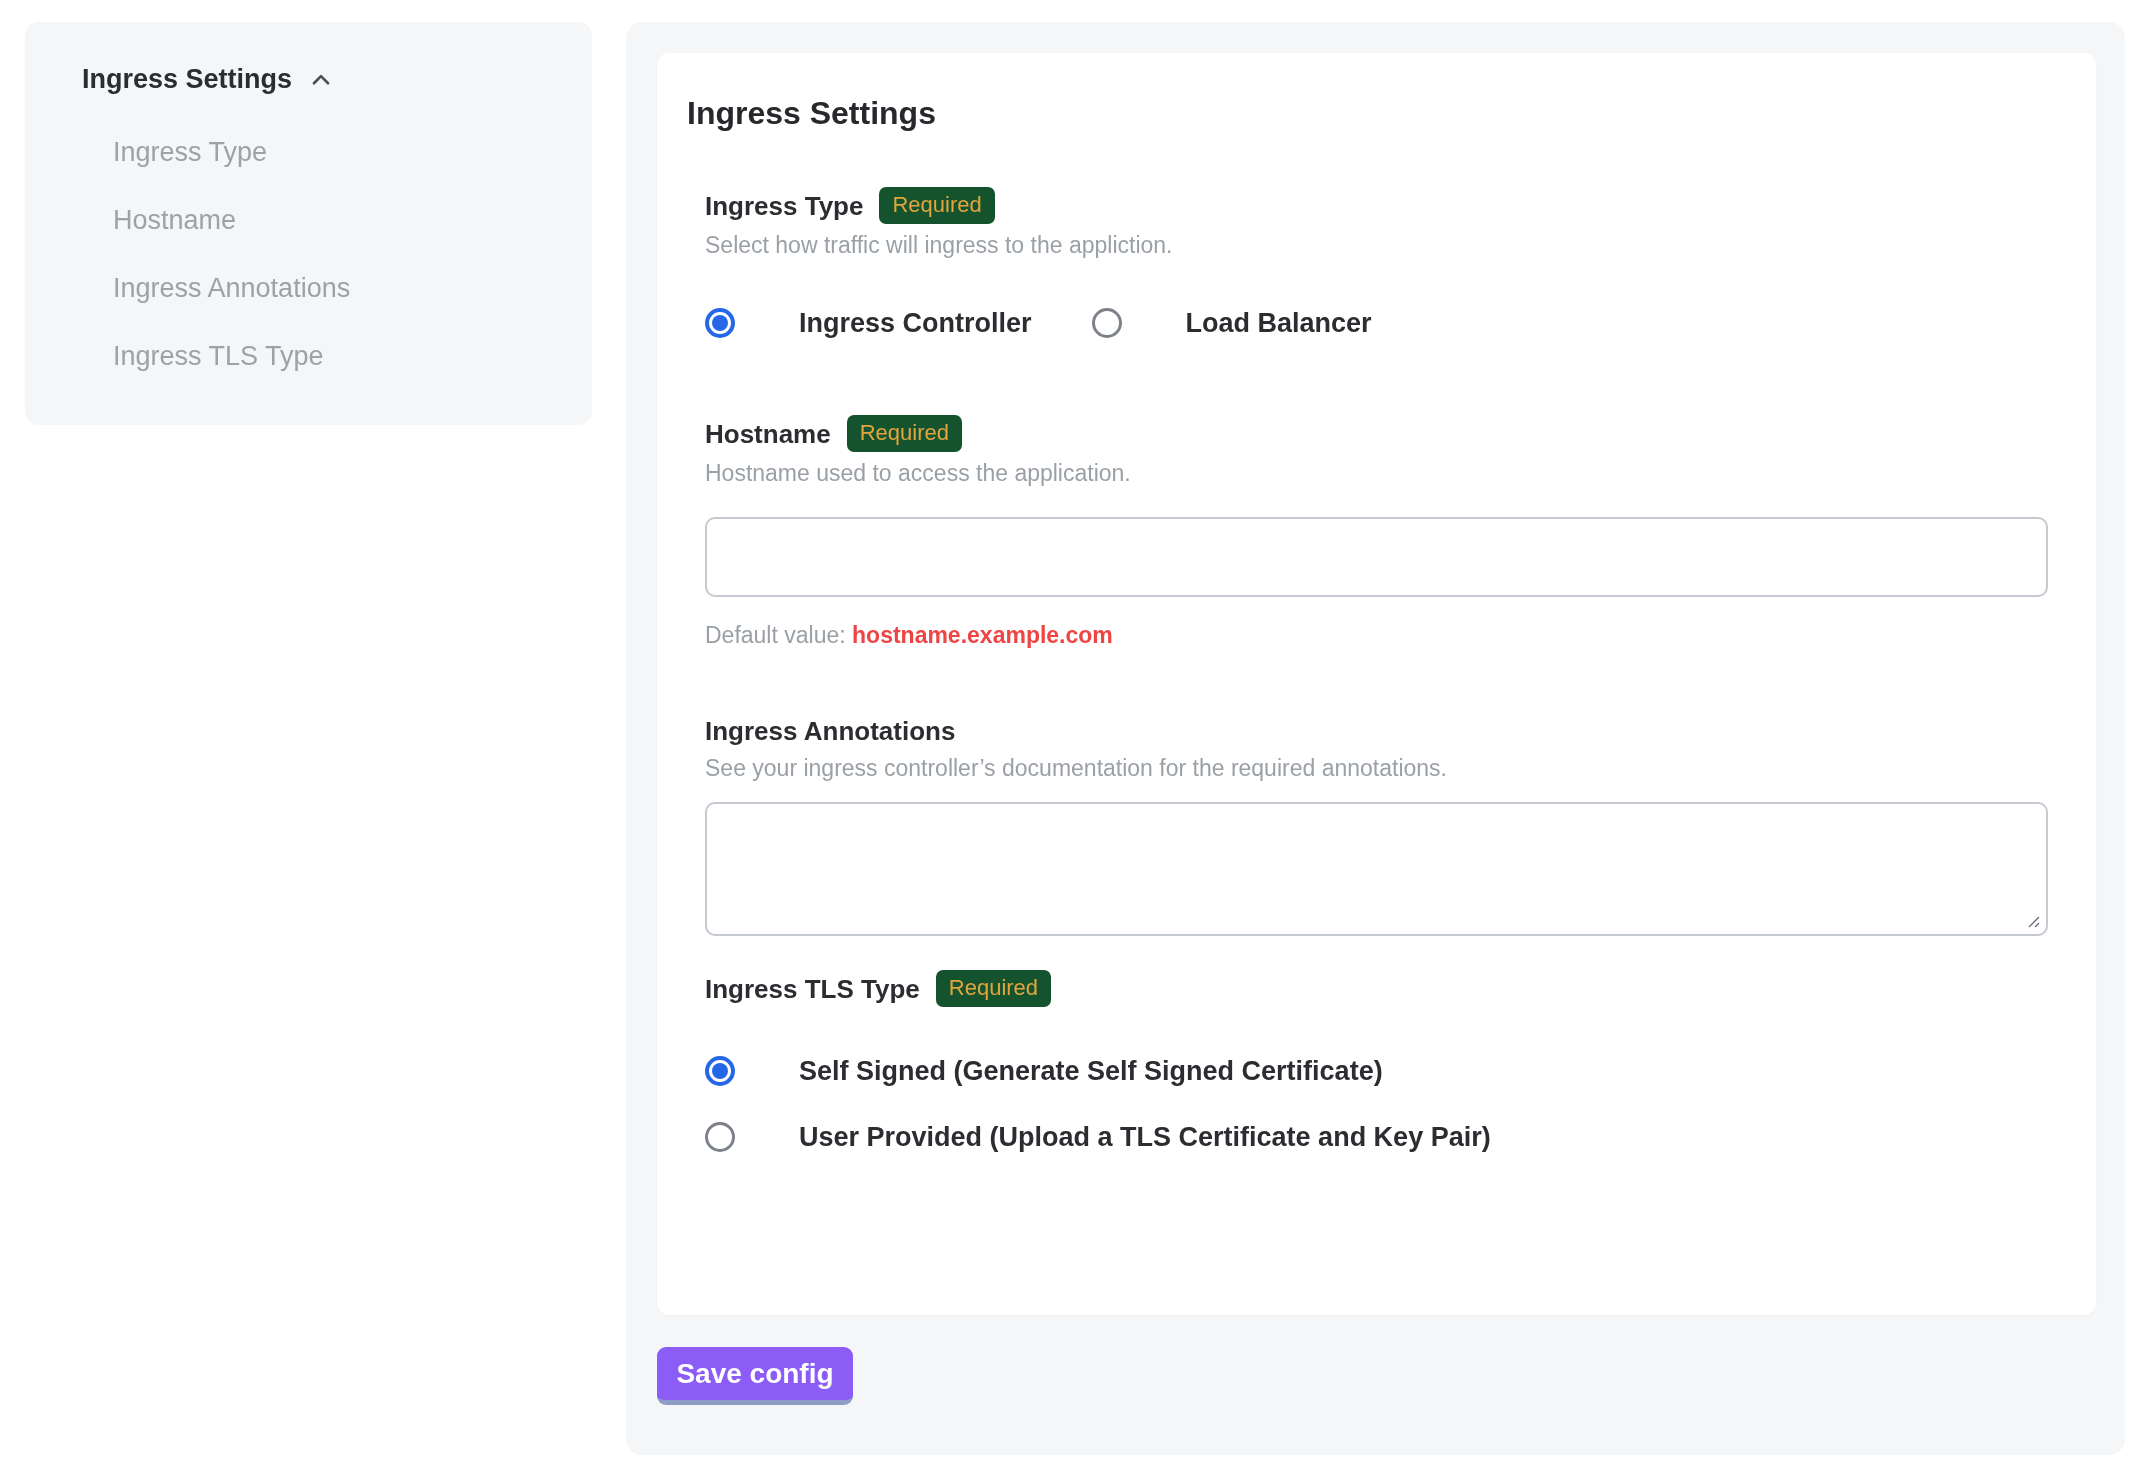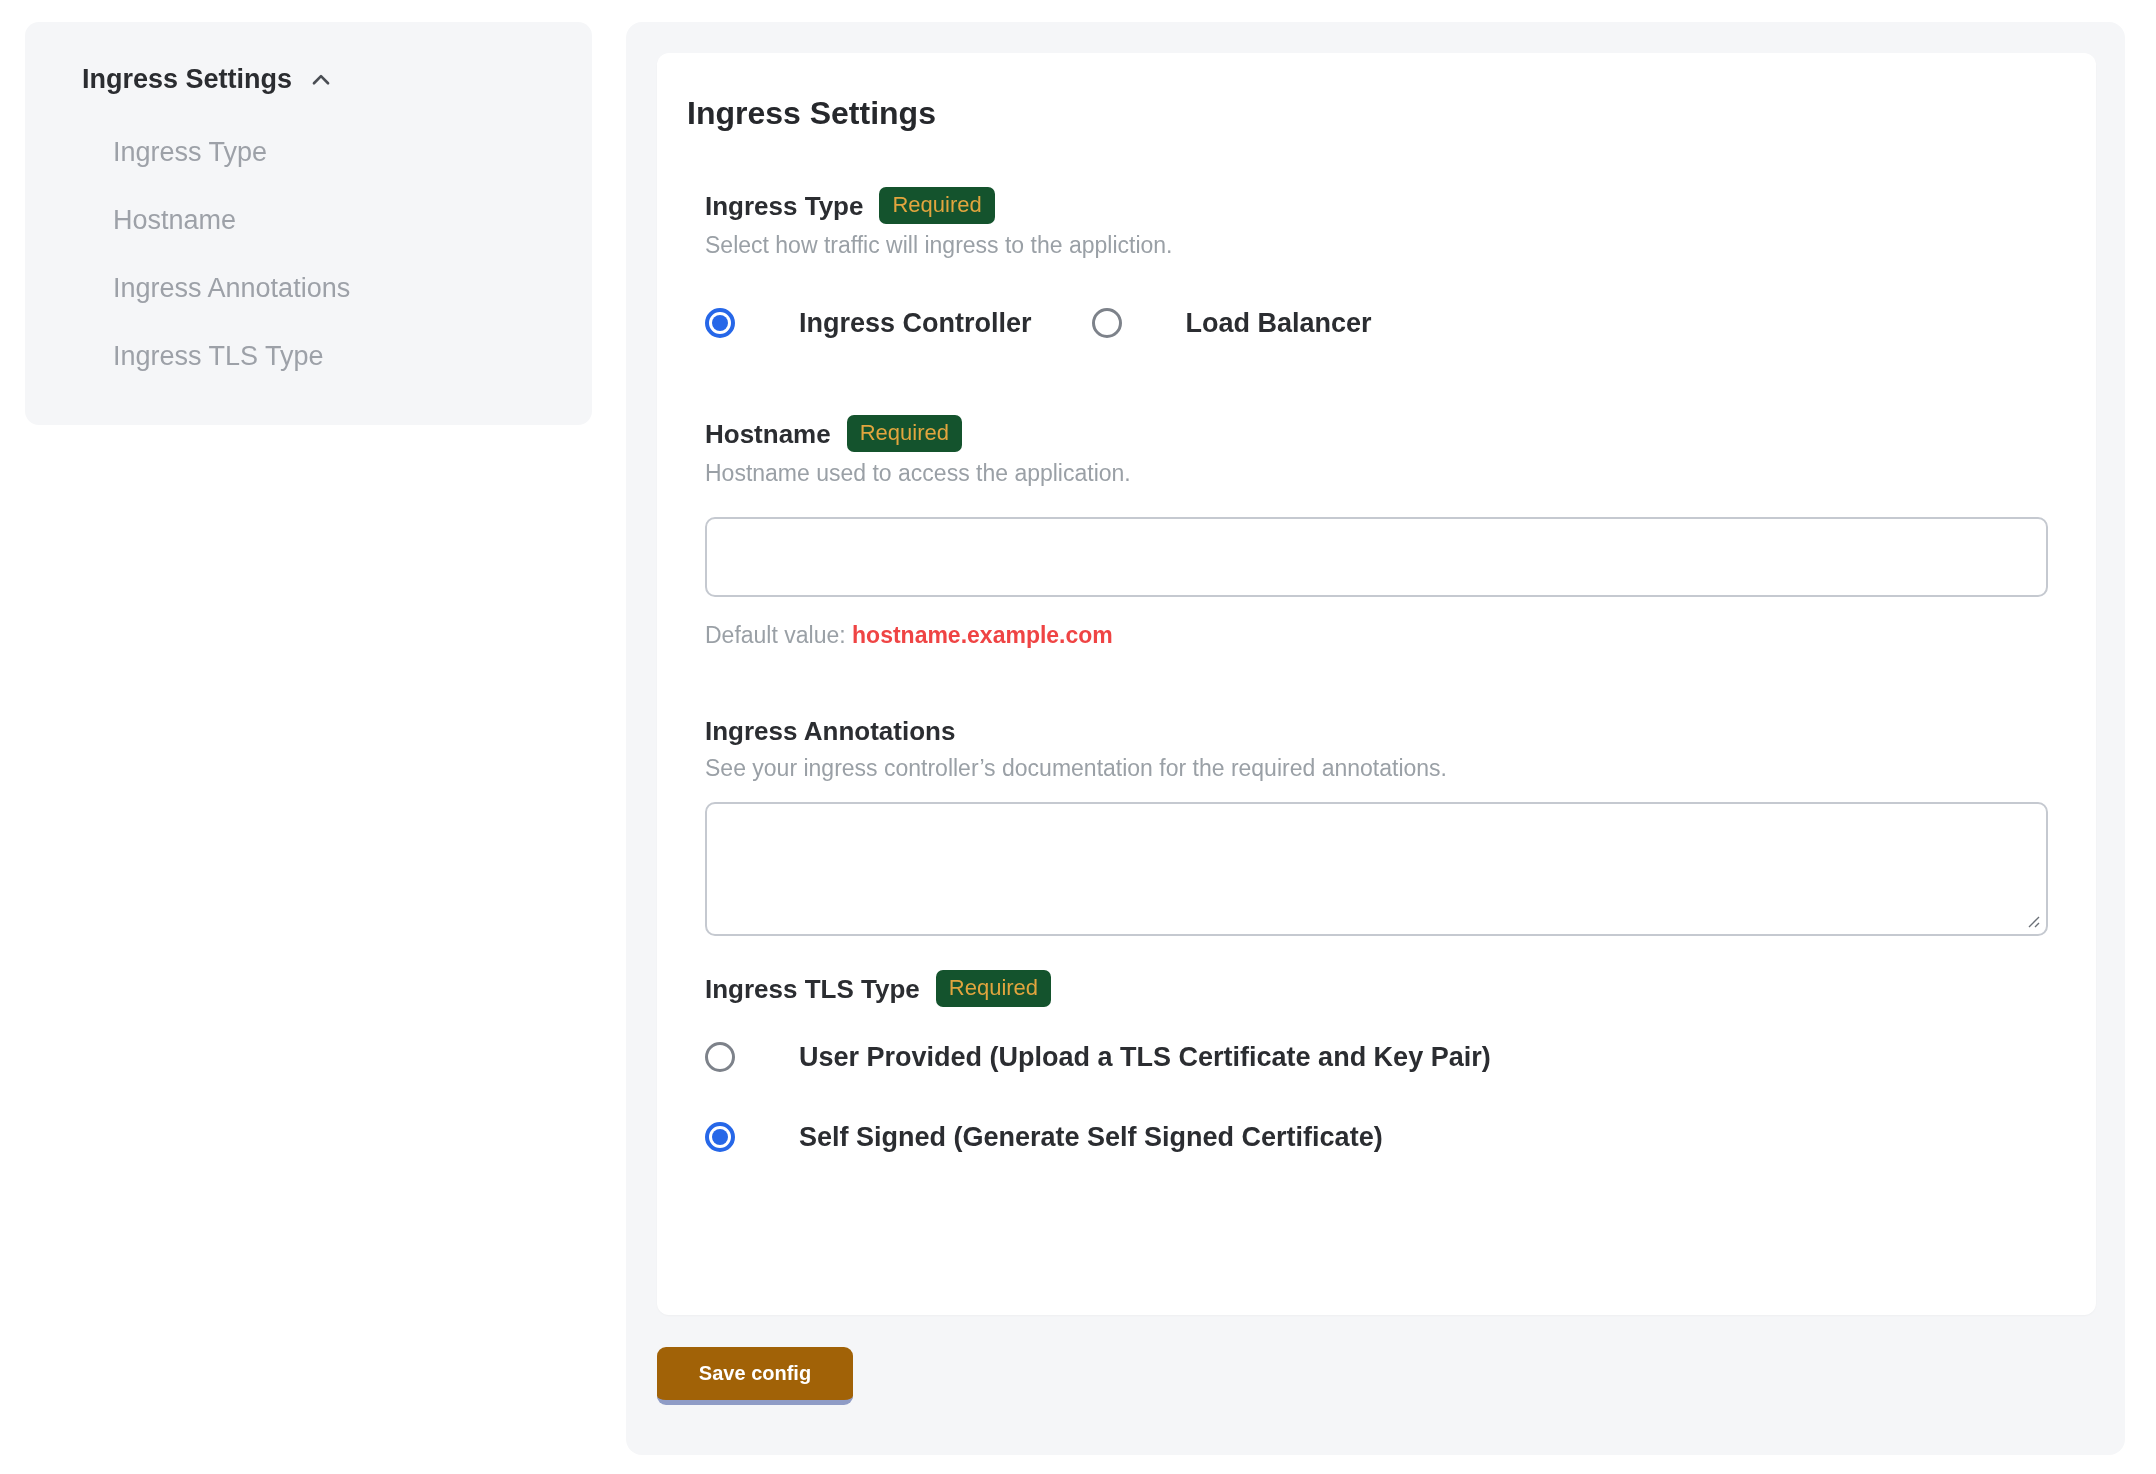--- a/index.html
+++ b/index.html
@@ -138,26 +138,26 @@
     margin-left: 20px;
     font-size: 27px; line-height: 32px; font-weight: 600;
     color: #2b2d31;
     cursor: pointer;
   }
 
   
   .save-button {
     position: absolute; left: 31px; top: 1325px;
     width: 196px; height: 58px;
-    background: #a16207;
+    background: #8b5cf6;
     border: none;
     border-bottom: 5px solid #8f9cc6;
     border-radius: 9px;
     color: #ffffff;
-    font-size: 20px; font-weight: 700;
+    font-size: 28px; font-weight: 700;
     font-family: "Liberation Sans", sans-serif;
     cursor: pointer;
   }
 </style>
 </head>
 <body>
 
 <aside class="sidebar-card">
   <div class="sidebar-title-row">
     <span>Ingress Settings</span>
@@ -222,28 +222,28 @@
           <path d="M13 3 L3 13 M13 9 L9 13" stroke="#6b7077" stroke-width="1.4" fill="none"></path>
         </svg>
       </div>
     </div>
 
     <div class="sec-tls">
       <div class="section-heading">
         <span>Ingress TLS Type</span>
         <span class="badge">Required</span>
       </div>
-      <div class="radio-row-block second">
-        <span class="radio unselected"></span>
-        <span class="radio-label">User Provided (Upload a TLS Certificate and Key Pair)</span>
-      </div>
       <div class="radio-row-block first">
         <span class="radio selected">
             <span class="radio-dot"></span>
           </span>
         <span class="radio-label">Self Signed (Generate Self Signed Certificate)</span>
       </div>
+      <div class="radio-row-block second">
+        <span class="radio unselected"></span>
+        <span class="radio-label">User Provided (Upload a TLS Certificate and Key Pair)</span>
+      </div>
     </div>
 
   </section>
 
   <button class="save-button">Save config</button>
 </main>
 
 </body></html>

